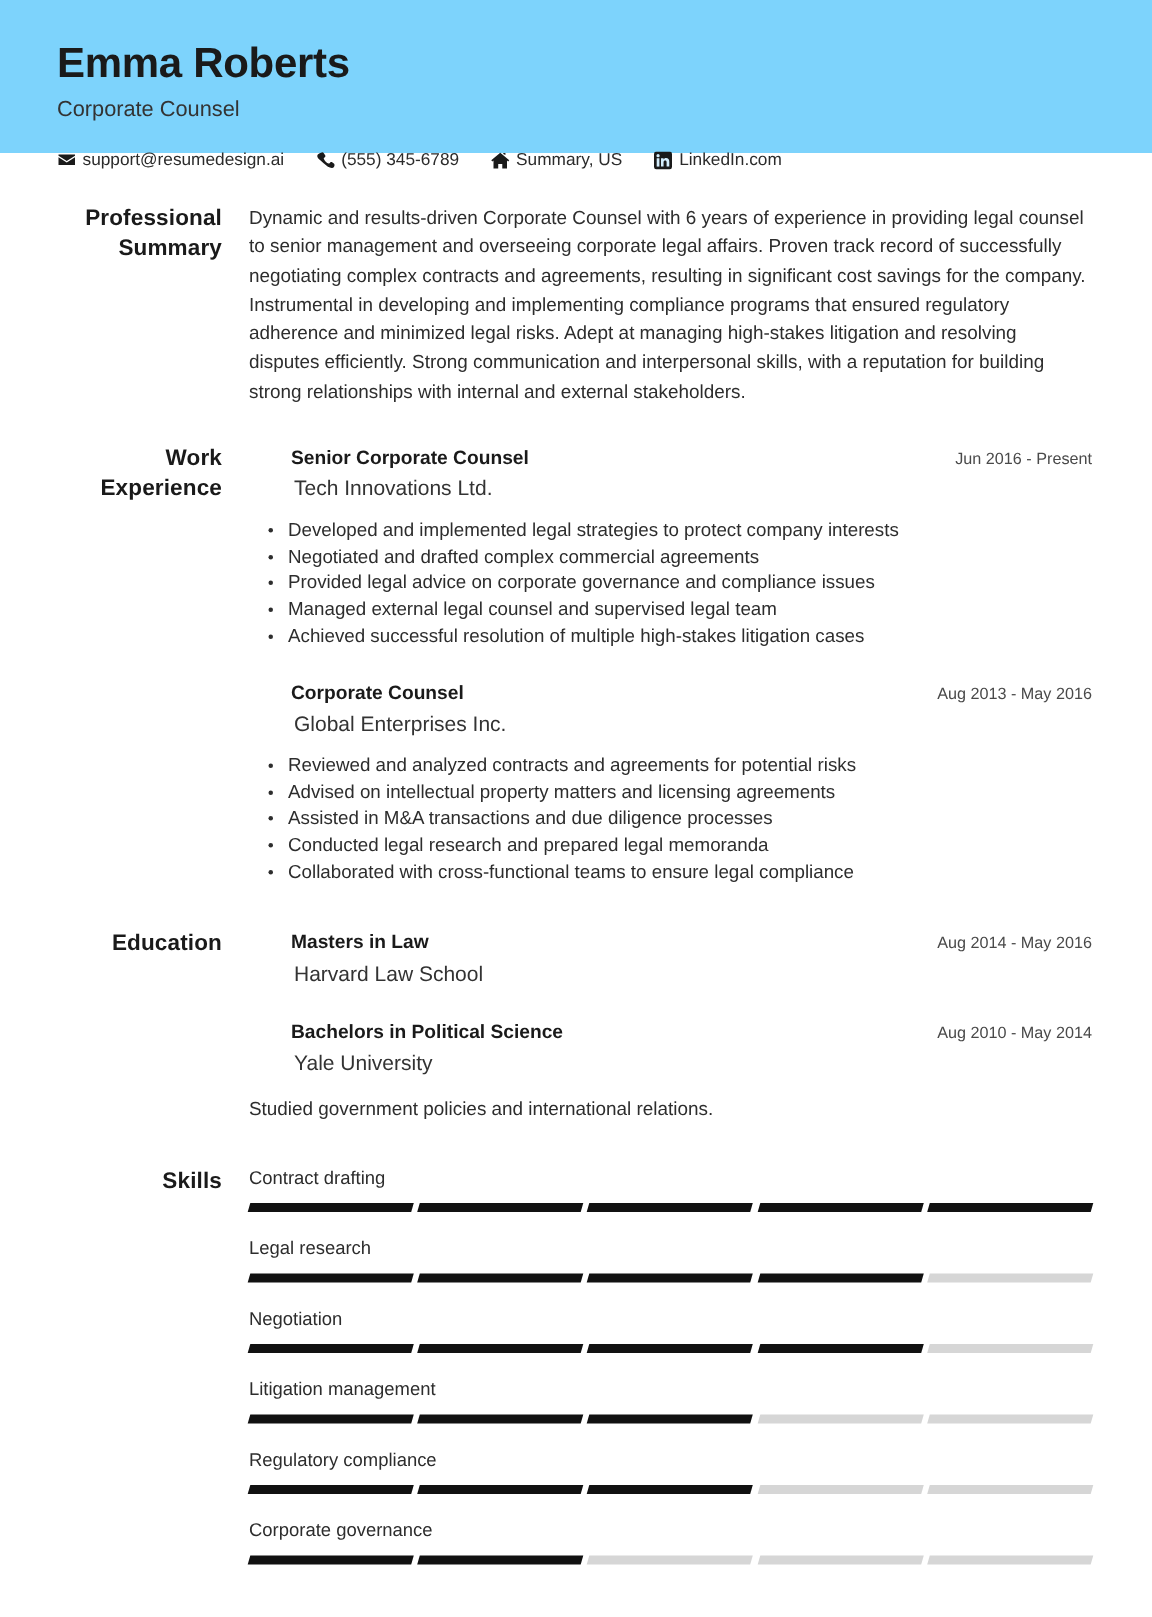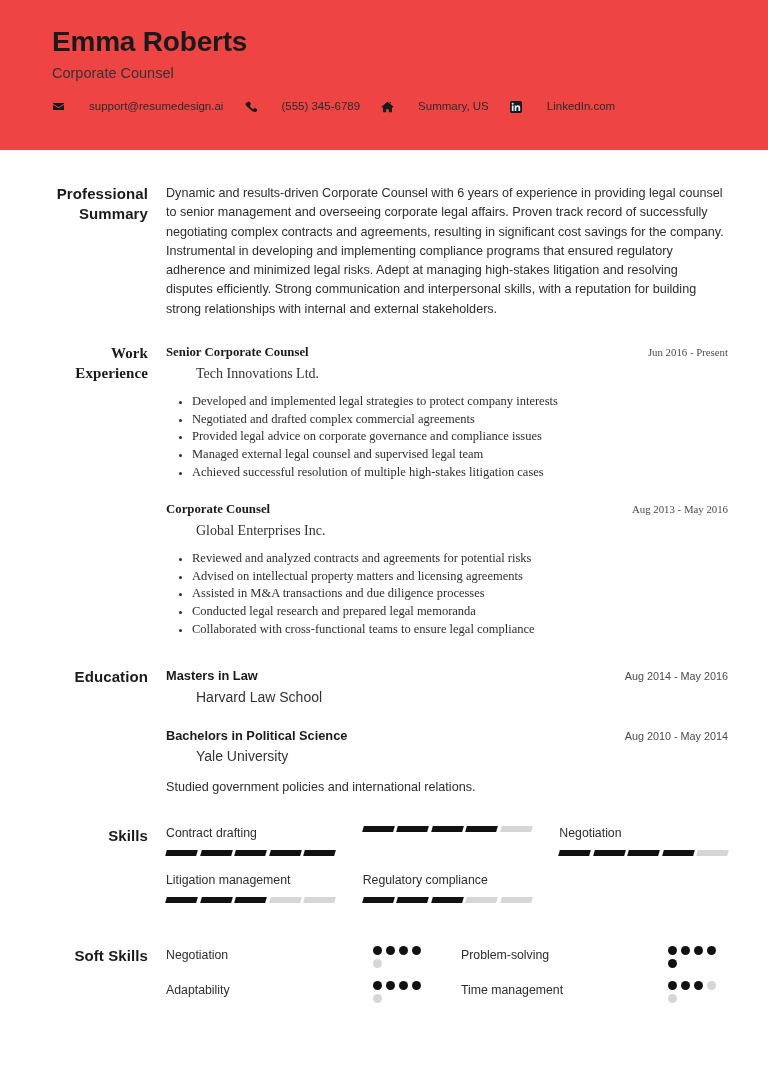--- a/index.html
+++ b/index.html
@@ -13,23 +13,23 @@
     font-family: "Liberation Sans", sans-serif;
     color: #222222;
     width: 768px;
     min-height: 1078px;
     position: relative;
     -webkit-font-smoothing: antialiased;
   }
 
   
   .header {
-    background: #ef4444;
-    padding: 26px 40px 24px 52px;
-    height: 150px;
+    background: #7dd3fc;
+    padding: 26px 40px 24px 38px;
+    height: 102px;
   }
   .name {
     font-size: 28px;
     font-weight: 700;
     letter-spacing: -0.2px;
     color: #1a1a1a;
     line-height: 1.15;
     margin-bottom: 7px;
   }
   .job-title {
@@ -39,22 +39,22 @@
     margin-bottom: 19px;
   }
   .contact-row {
     display: flex;
     align-items: center;
     gap: 21px;
     flex-wrap: wrap;
   }
   .contact-item {
     display: flex;
-    align-items: flex-start;
-    gap: 24px;
+    align-items: center;
+    gap: 4px;
     font-size: 11.5px;
     color: #2b2b2b;
     white-space: nowrap;
   }
   .contact-item .ico {
     display: inline-flex;
     align-items: center;
     justify-content: center;
     width: 13px;
     height: 13px;
@@ -81,41 +81,42 @@
     color: #1a1a1a;
     line-height: 1.3;
     letter-spacing: 0.1px;
   }
   .section-content {
     flex: 1 1 auto;
     min-width: 0;
   }
 
   #section-summary { padding-top: 34px; }
-  #section-work { padding-top: 25px; font-family: Liberation Serif, serif; }
+  #section-work { padding-top: 25px; }
   #section-education { padding-top: 29px; }
   #section-skills { padding-top: 30px; }
   #section-softskills { padding-top: 43px; }
   #section-languages { padding-top: 29px; }
 
   .summary-text {
     font-size: 12.6px;
     line-height: 19.3px;
     color: #2d2d2d;
     text-align: left;
   }
 
   
   .entry { margin-bottom: 0; }
   .entry + .entry { margin-top: 20px; }
   .entry-head {
     display: flex;
     align-items: baseline;
     justify-content: space-between;
     gap: 14px;
+    margin-left: 28px;
   }
   .entry-title {
     font-size: 12.8px;
     font-weight: 700;
     color: #1a1a1a;
     line-height: 1.35;
   }
   .entry-date {
     font-size: 10.8px;
     color: #4a4a4a;
@@ -146,21 +147,21 @@
     font-size: 12.5px;
     line-height: 17.2px;
     color: #2d2d2d;
     margin-bottom: 0.5px;
   }
   .bullets li::marker { font-size: 11px; }
 
   
   .skill-grid {
     display: grid;
-    grid-template-columns: 1fr 1fr 1fr;
+    grid-template-columns: 1fr;
     column-gap: 28px;
     row-gap: 17px;
   }
   .skill-item { min-width: 0; }
   .skill-name {
     font-size: 12.3px;
     color: #2d2d2d;
     margin-bottom: 8px;
     line-height: 1.3;
   }
@@ -330,20 +331,21 @@
             <div class="skill-name">Contract drafting</div>
             <div class="bar-track">
               <div class="bar-seg on"></div>
               <div class="bar-seg on"></div>
               <div class="bar-seg on"></div>
               <div class="bar-seg on"></div>
               <div class="bar-seg on"></div>
             </div>
           </div>
           <div class="skill-item">
+            <div class="skill-name">Legal research</div>
             <div class="bar-track">
               <div class="bar-seg on"></div>
               <div class="bar-seg on"></div>
               <div class="bar-seg on"></div>
               <div class="bar-seg on"></div>
               <div class="bar-seg"></div>
             </div>
           </div>
           <div class="skill-item">
             <div class="skill-name">Negotiation</div>
@@ -364,20 +366,30 @@
               <div class="bar-seg"></div>
               <div class="bar-seg"></div>
             </div>
           </div>
           <div class="skill-item">
             <div class="skill-name">Regulatory compliance</div>
             <div class="bar-track">
               <div class="bar-seg on"></div>
               <div class="bar-seg on"></div>
               <div class="bar-seg on"></div>
+              <div class="bar-seg"></div>
+              <div class="bar-seg"></div>
+            </div>
+          </div>
+          <div class="skill-item">
+            <div class="skill-name">Corporate governance</div>
+            <div class="bar-track">
+              <div class="bar-seg on"></div>
+              <div class="bar-seg on"></div>
+              <div class="bar-seg"></div>
               <div class="bar-seg"></div>
               <div class="bar-seg"></div>
             </div>
           </div>
         </div>
     </div>
   </div>
 
   <div class="section" id="section-softskills">
     <div class="section-label">Soft Skills</div>

